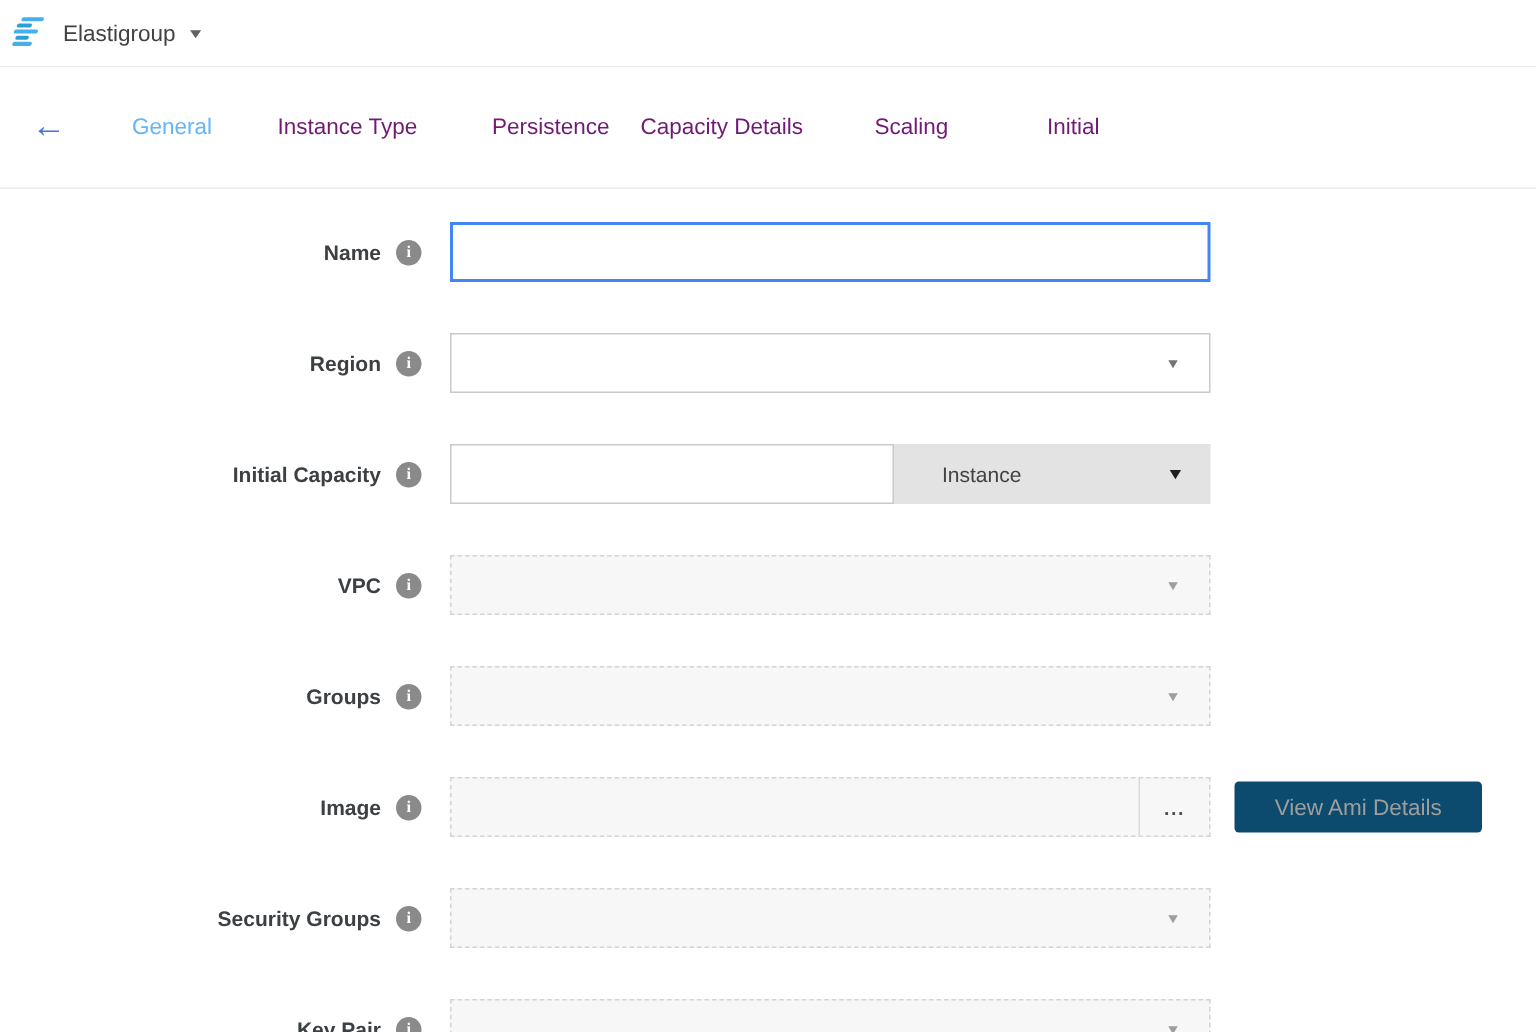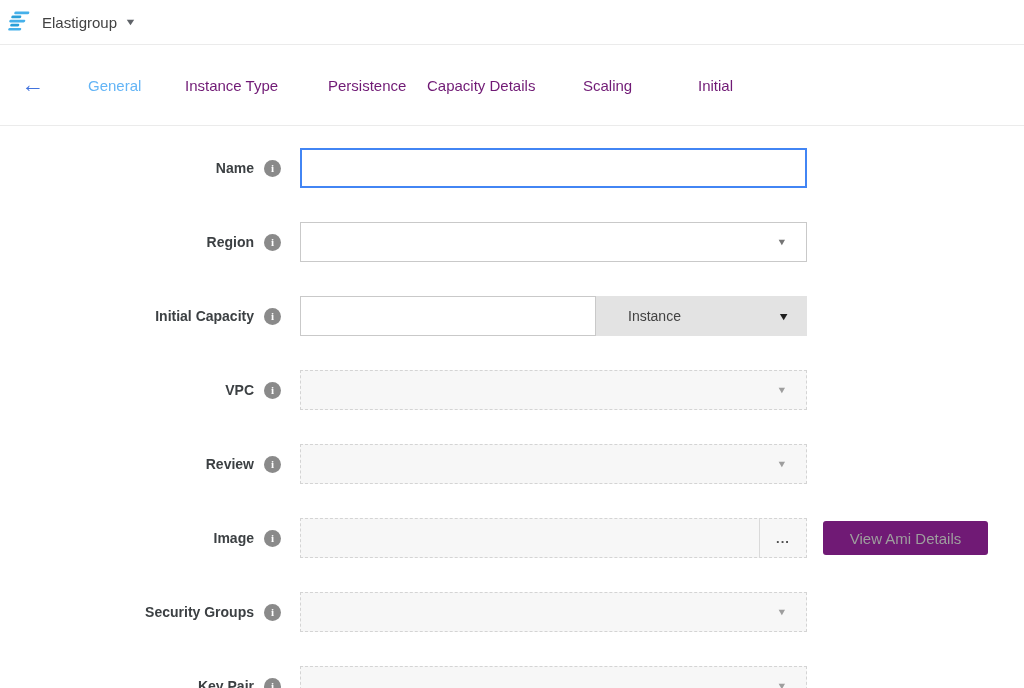--- a/index.html
+++ b/index.html
@@ -124,21 +124,21 @@
   .image-main { flex:1; }
   .image-browse {
     width:47px; border-left:1px solid #dadada;
     display:flex; align-items:center; justify-content:center;
     font-size:13px; color:#4d4d4d; font-weight:bold;
     letter-spacing:1px; cursor:pointer;
   }
 
   .side-button {
     margin-left:16px; width:165px; height:34px;
-    background:#701a75; border:none; border-radius:3px;
+    background:#0c4a6e; border:none; border-radius:3px;
     color:#9e9e9e; font-size:15px; font-family:inherit;
     cursor:pointer; flex:0 0 auto;
   }
 </style>
 </head>
 <body>
 
 <div class="header">
   <span class="logo">
     <svg viewBox="0 0 27 24" width="27" height="24">
@@ -212,21 +212,21 @@
     </div>
     <div class="field-cell">
       <div class="select-box is-disabled">
         <span class="select-caret">▼</span>
       </div>
     </div>
   </div>
 
   <div class="row">
     <div class="label-cell">
-      <span class="field-label">Review</span>
+      <span class="field-label">Groups</span>
       <span class="info-badge">i</span>
     </div>
     <div class="field-cell">
       <div class="select-box is-disabled">
         <span class="select-caret">▼</span>
       </div>
     </div>
   </div>
 
   <div class="row">

